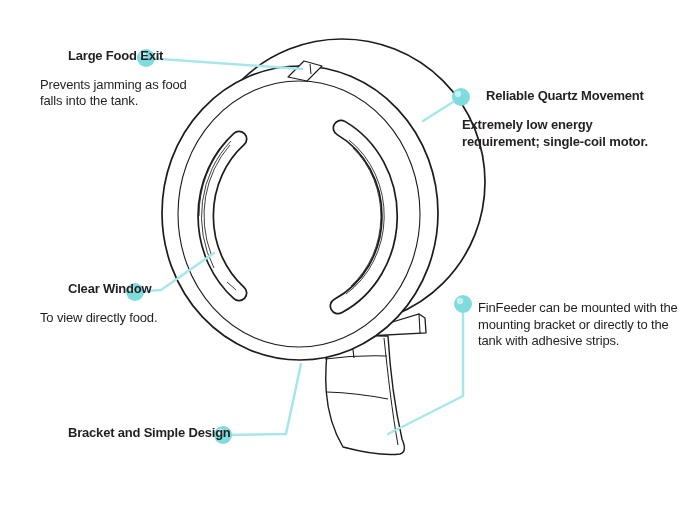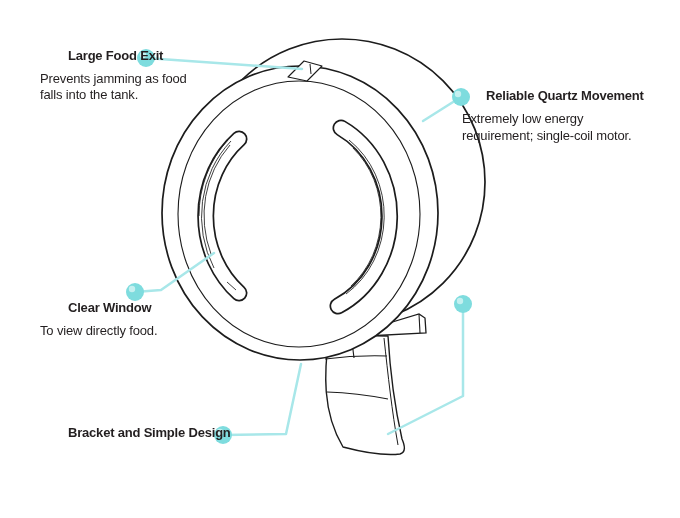--- a/index.html
+++ b/index.html
@@ -11,21 +11,21 @@
   .stage{position:absolute;inset:0;width:680px;height:518px;}
   svg{position:absolute;left:0;top:0;}
   .callout{position:absolute;color:var(--ink,#231F20);}
   .callout-title{
     font-size:13px;font-weight:700;letter-spacing:-0.2px;line-height:15px;
     white-space:nowrap;
     padding-left:28px;
   }
   .callout-body{
     font-size:13px;font-weight:400;letter-spacing:-0.15px;line-height:16.5px;
-    white-space:pre-line;margin-top:8px;
+    white-space:pre-line;margin-top:14px;
   }
   
   .art{stroke:var(--line-art,#1C1C1C);fill:none;}
   .art-fill{stroke:var(--line-art,#1C1C1C);fill:#fff;}
   .slot-cut{stroke:var(--line-art,#1C1C1C);fill:none;stroke-linecap:round;}
   .slot-core{stroke:#fff;fill:none;stroke-linecap:round;}
   .depth{stroke:var(--line-art,#1C1C1C);fill:none;stroke-width:0.85;}
   .leader{stroke:var(--accent-line,#A8E7E9);stroke-width:2.5;fill:none;
           stroke-linejoin:round;stroke-linecap:round;}
   .dot{fill:var(--accent-dot,#7EDCDE);}
@@ -110,29 +110,32 @@
   </svg>
 
   <div class="callout" style="left:40px;top:48px;">
     <div class="callout-title">Large Food Exit</div>
     <div class="callout-body" style="line-height:15.8px;">Prevents jamming as food
 falls into the tank.</div>
   </div>
 
   <div class="callout" style="left:458px;top:88px;">
     <div class="callout-title">Reliable Quartz Movement</div>
-    <div class="callout-body" style="margin-left:4px;">Extremely low energy
+    <div class="callout-body" style="margin-left:4px;font-weight:bold;">Extremely low energy
 requirement; single-coil motor.</div>
   </div>
 
-  <div class="callout" style="left:40px;top:300px;">
+  <div class="callout" style="left:40px;top:281px;">
     <div class="callout-title">Clear Window</div>
     <div class="callout-body">To view directly food.</div>
   </div>
 
   <div class="callout" style="left:475px;top:296px;">
+    <div class="callout-body" style="margin-left:3px;margin-top:4px;">FinFeeder can be mounted with the
+mounting bracket or directly to the
+tank with adhesive strips.</div>
   </div>
 
   <div class="callout" style="left:40px;top:425px;">
     <div class="callout-title">Bracket and Simple Design</div>
   </div>
 
 </div>
 
 </body></html>

